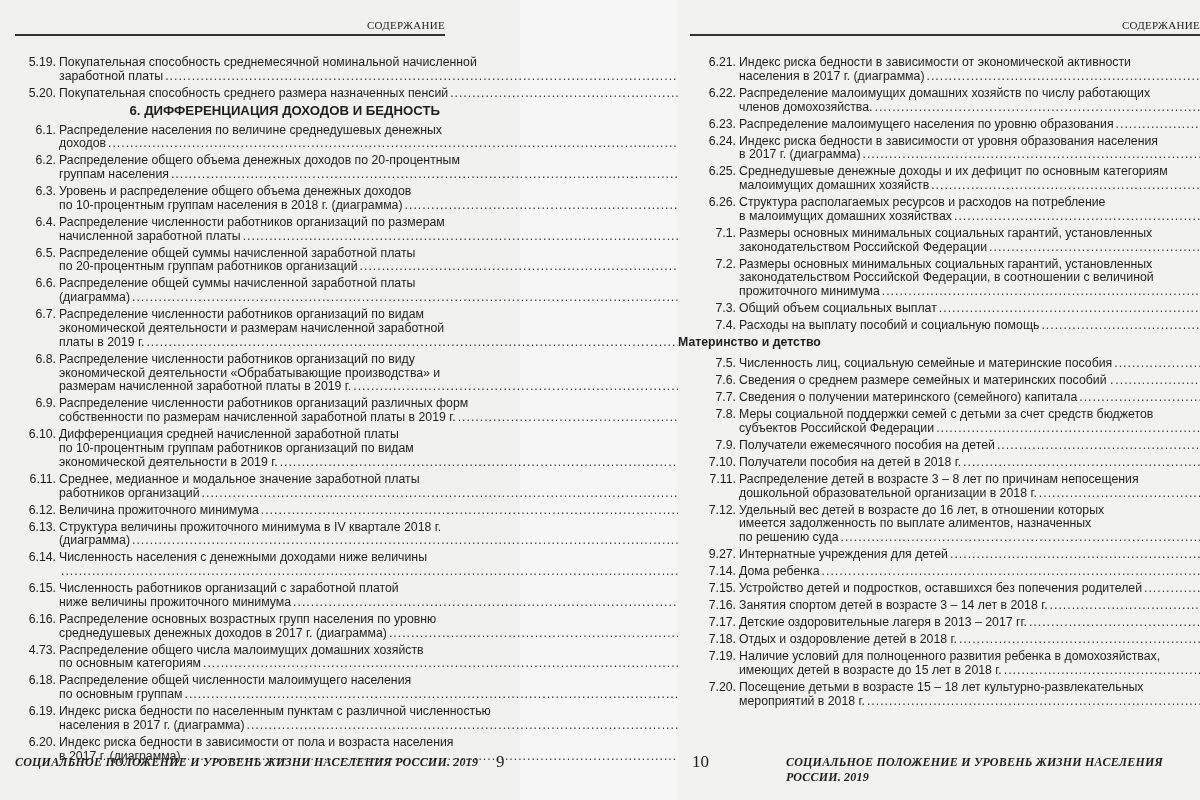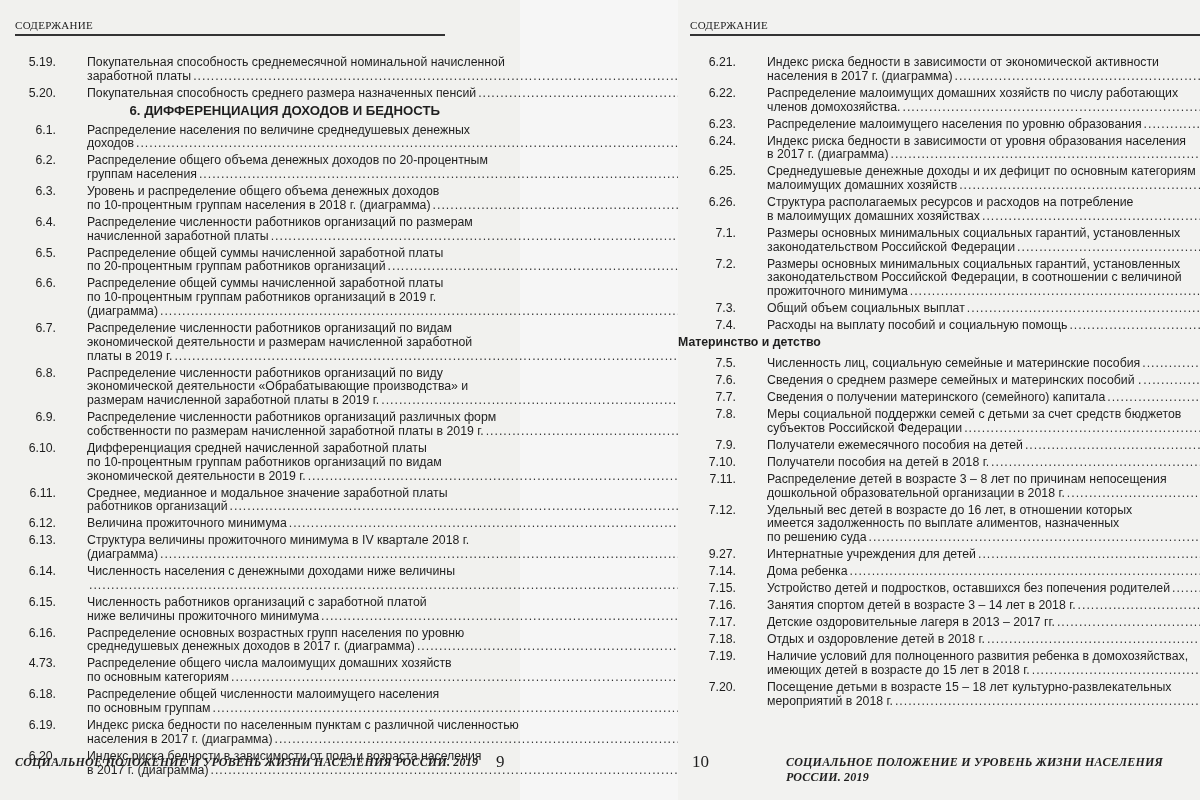--- a/index.html
+++ b/index.html
@@ -1,24 +1,24 @@
 <!DOCTYPE html>
 <html><head>
 <meta charset="utf-8">
 <style>
   html, body { margin:0; padding:0; }
   body { width:1200px; height:800px; position:relative; overflow:hidden; background:#f4f4f3; font-family:"Liberation Sans", sans-serif; color:#1e1e1e; }
   .page { position:absolute; top:0; height:800px; }
   .page.left { left:0; width:520px; background:#f1f1ee; }
   .page.right { left:678px; width:522px; background:#f2f2f0; }
   .gap { position:absolute; left:520px; top:0; width:158px; height:800px; background:#f6f6f6; }
-  .run-head { position:absolute; top:19px; font-family:"Liberation Serif", serif; font-size:11px; letter-spacing:0.3px; color:#222; text-align:left; }
+  .run-head { position:absolute; top:19px; font-family:"Liberation Serif", serif; font-size:11px; letter-spacing:0.3px; color:#222; text-align:right; }
   .rule { position:absolute; top:34px; height:2px; background:#333; }
   .toc { position:absolute; top:56px; font-size:12.3px; line-height:13.8px; }
-  .entry { display:flex; margin-bottom:3.2px;gap:28px; }
+  .entry { display:flex; margin-bottom:3.2px; }
   .num { flex:0 0 auto; text-align:right; padding-right:3px; }
   .body { flex:1 1 auto; position:relative; }
   .title-line { display:block; }
   .last { display:flex; align-items:baseline; }
   .last .t { flex:0 1 auto; white-space:nowrap; }
   .last .dots { flex:1 1 auto; overflow:hidden; white-space:nowrap; margin:0 4px 0 2px; letter-spacing:1px; color:#333; }
   .last .dots::before { content:"........................................................................................................................................................................................................................................"; }
   .last .pg { flex:0 0 auto; width:22px; text-align:right; }
   .section { font-weight:bold; text-align:right; font-size:13.2px; margin:2px 0 6px 0; }
   .subsection { font-weight:bold; text-align:left; font-size:12.3px; margin:3px 0 7px 0; }
@@ -109,21 +109,20 @@
             <div class="last">
               <span class="t">по 20-процентным группам работников организаций</span>
               <span class="dots"></span>
             </div>
           </div>
         </div>
         <div class="entry">
           <span class="num">6.6.</span>
           <div class="body">
             <span class="title-line">Распределение общей суммы начисленной заработной платы</span>
-            <span class="title-line">по 10-процентным группам работников организаций в 2019 г.</span>
             <div class="last">
               <span class="t">(диаграмма)</span>
               <span class="dots"></span>
               <span class="pg">129</span>
             </div>
           </div>
         </div>
         <div class="entry">
           <span class="num">6.7.</span>
           <div class="body">

